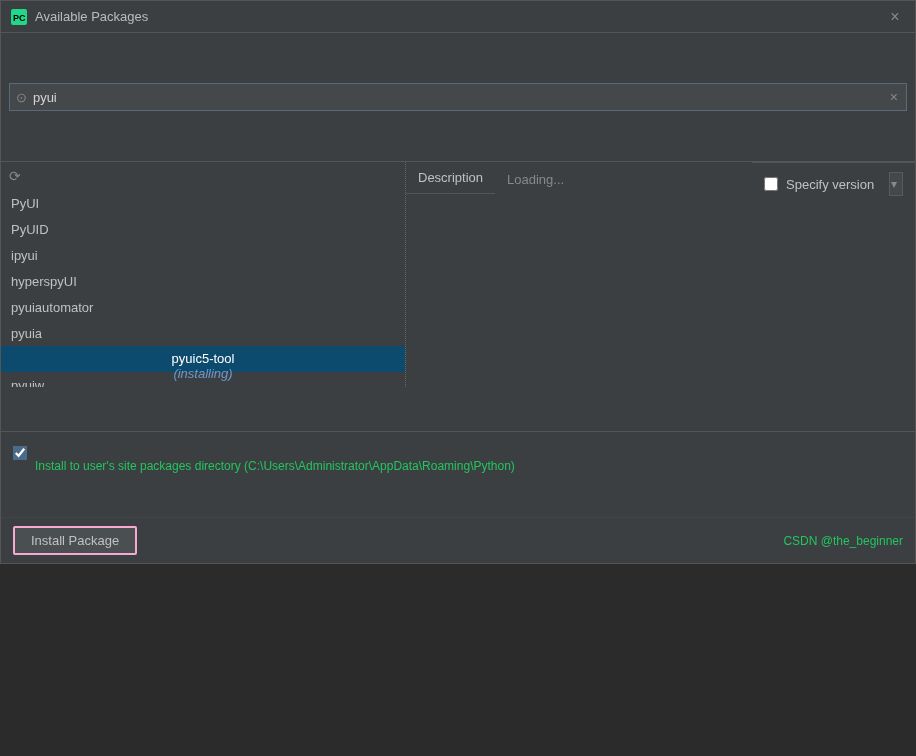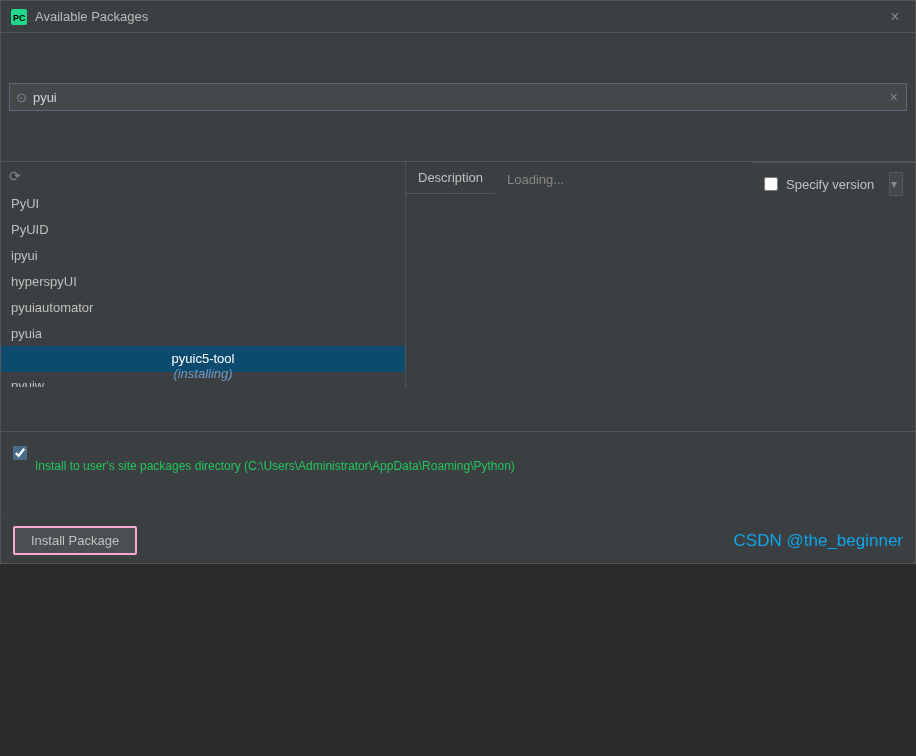--- a/index.html
+++ b/index.html
@@ -304,22 +304,22 @@
       border: 2px solid #f9a8d4;
       color: #c0c0c0;
       font-size: 13px;
       padding: 5px 16px;
       cursor: pointer;
       font-family: inherit;
       border-radius: 2px;
     }
 
     .watermark {
-      font-size: 17px;
-      color: #0ea5e9;
+      font-size: 12px;
+      color: #22c55e;
     }
   </style>
 </head>
 <body>
 
 <div class="dialog">
 
   <div class="title-bar">
     <svg class="title-bar-icon" viewBox="0 0 16 16" fill="none">
       <rect width="16" height="16" rx="2" fill="#21D789"></rect>

